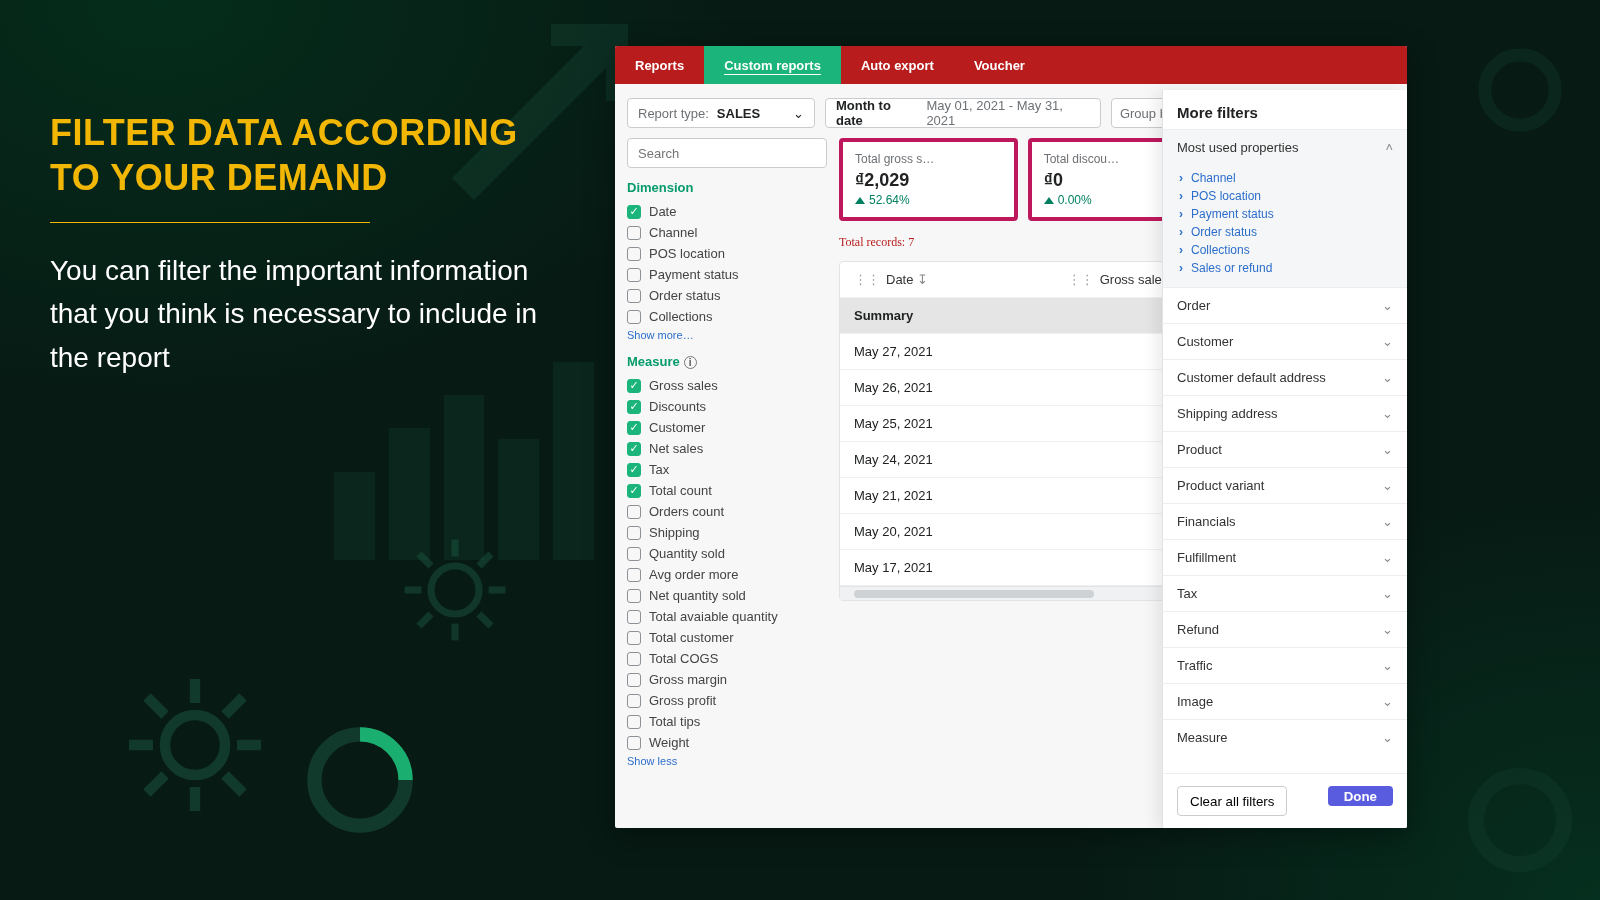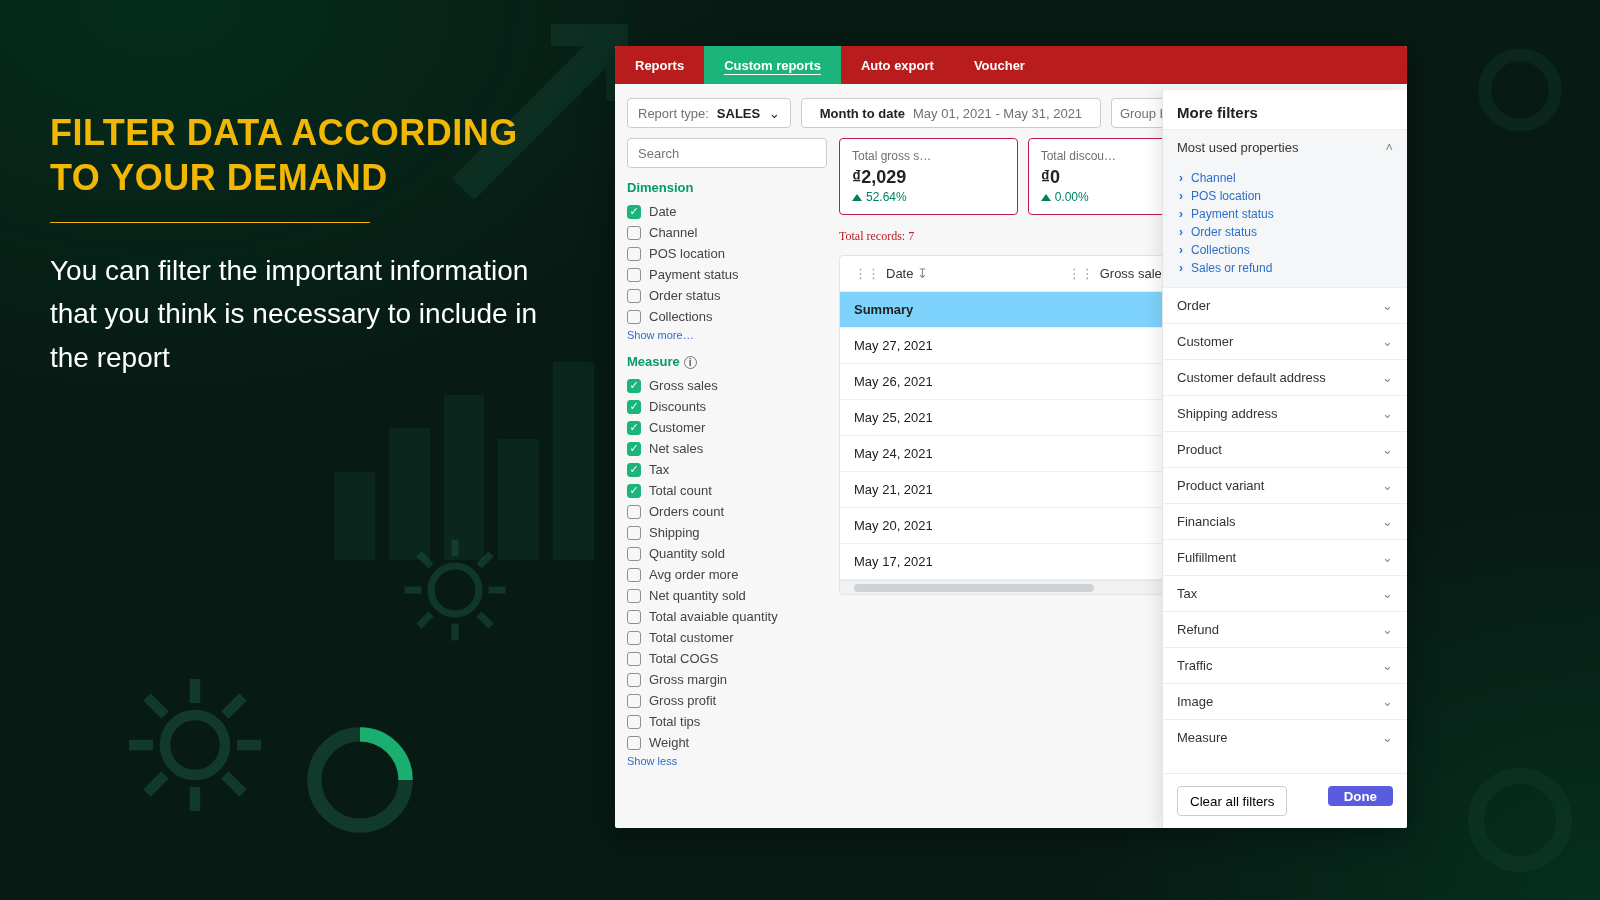--- a/index.html
+++ b/index.html
@@ -65,32 +65,32 @@
   .section-title { color:#059b6a; font-weight:700; margin:12px 0 6px; }
   .chk-list { list-style:none; }
   .chk-list li { display:flex; align-items:center; gap:8px; padding:3px 0; color:#444; }
   .chk { width:14px; height:14px; border:1.5px solid #8c9196; border-radius:3px; display:inline-flex; align-items:center; justify-content:center; flex:none; }
   .chk.checked { background:#1bb47b; border-color:#1bb47b; color:#fff; font-size:11px; }
   .link-sm { color:#2c6ecb; font-size:11px; cursor:pointer; }
   .info-i { display:inline-block; width:13px; height:13px; border:1px solid #777; border-radius:50%; font-size:10px; text-align:center; line-height:12px; color:#555; margin-left:4px;}
 
   .mid-pane { flex:1; min-width:0; display:flex; flex-direction:column; }
   .kpis { display:flex; gap:10px; margin-bottom:14px; }
-  .kpi { flex:1; background:#fff; border:1px solid #be185d; border-radius:4px; padding:10px 12px; }
+  .kpi { flex:1; background:#fff; border:4px solid #be185d; border-radius:4px; padding:10px 12px; }
   .kpi .t { color:#6d7175; font-size:12px; white-space:nowrap; overflow:hidden; text-overflow:ellipsis; }
   .kpi .v { font-weight:700; font-size:18px; margin:4px 0 2px; }
   .kpi .d { color:#008060; font-size:12px; }
   .kpi .d .up { display:inline-block; width:0;height:0;border-left:5px solid transparent;border-right:5px solid transparent;border-bottom:7px solid #008060; margin-right:4px;}
 
   .records { font-size:12px; color:#b91c1c; margin-bottom:11px;font-family:Liberation Serif, serif; }
   .tbl { background:#fff; border:1px solid #e1e3e5; border-radius:4px; overflow:hidden; }
   .tbl .hdr, .tbl .row { display:grid; grid-template-columns: 1.3fr 1fr .9fr; padding:10px 14px; border-bottom:1px solid #eef0f1; font-size:13px; }
   .tbl .hdr { color:#333; font-weight:500; }
   .tbl .hdr .grip { color:#999; margin-right:6px; }
-  .tbl .row.sum { background:#7dd3fc; font-weight:600; }
+  .tbl .row.sum { background:#e5e5e5; font-weight:600; }
   .tbl .row span:nth-child(2), .tbl .row span:nth-child(3) { text-align:right; }
   .scroll-stub { height:14px; background:#f0f1f2; border-top:1px solid #e1e3e5; position:relative; }
   .scroll-stub .thumb { position:absolute; left:14px; top:3px; height:8px; width:240px; background:#cfd2d5; border-radius:4px; }
 
   
   .panel {
     position:absolute; right:0; top:44px; width:245px; bottom:0;
     background:#fff; border-left:1px solid #e1e3e5; box-shadow:-6px 0 14px rgba(0,0,0,.08);
     display:flex; flex-direction:column;
   }
@@ -174,21 +174,21 @@
       </div>
       <div class="tab">
         <span>Auto export</span>
       </div>
       <div class="tab">
         <span>Voucher</span>
       </div>
     </div>
 
   <div class="toolbar">
-    <div class="ctrl" style="width:164px">
+    <div class="ctrl" style="width:188px">
       <span style="color:#6d7175">Report type:</span>
       <b>SALES</b>
       <span style="margin-left:auto">⌄</span>
     </div>
     <div class="ctrl" style="flex:1;justify-content:center">
       <b>Month to date</b>
       <span style="color:#6d7175">May 01, 2021 - May 31, 2021</span>
     </div>
     <div class="ctrl small">
       <span style="color:#6d7175">Group by</span>

